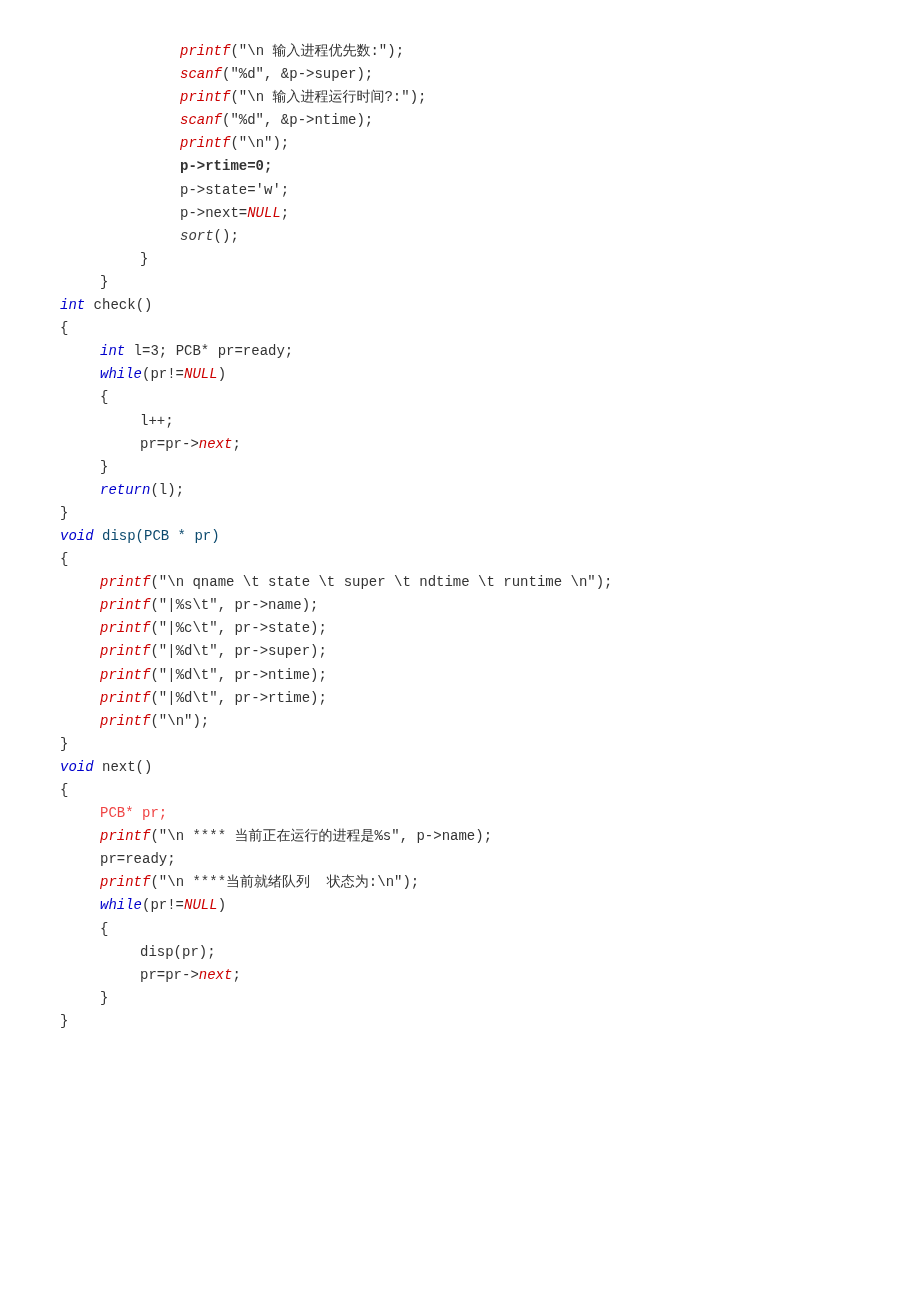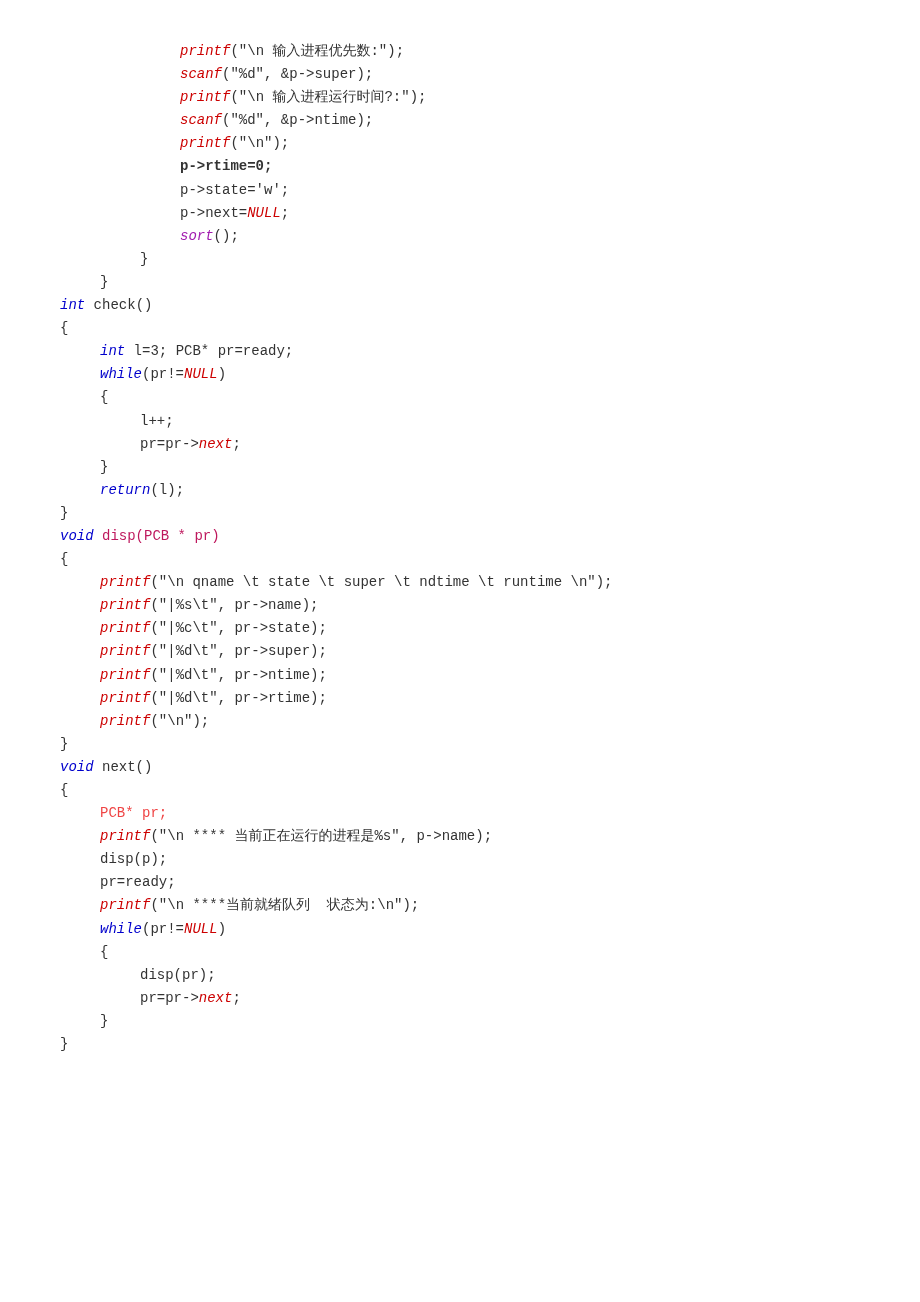--- a/index.html
+++ b/index.html
@@ -21,48 +21,47 @@
 
 <div id="code-container">
     <div style="font-family: &quot;Courier New&quot;, Courier, monospace; font-size: 14px; line-height: 1.65; padding-left: 120px; display: block; white-space: pre;"><span style="color: rgb(204, 0, 0); font-style: italic;">printf</span><span style="color: rgb(51, 51, 51);">("\n 输入进程优先数:");</span></div>
     <div style="font-family: &quot;Courier New&quot;, Courier, monospace; font-size: 14px; line-height: 1.65; padding-left: 120px; display: block; white-space: pre;"><span style="color: rgb(204, 0, 0); font-style: italic;">scanf</span><span style="color: rgb(51, 51, 51);">("%d", &amp;p-&gt;super);</span></div>
     <div style="font-family: &quot;Courier New&quot;, Courier, monospace; font-size: 14px; line-height: 1.65; padding-left: 120px; display: block; white-space: pre;"><span style="color: rgb(204, 0, 0); font-style: italic;">printf</span><span style="color: rgb(51, 51, 51);">("\n 输入进程运行时间?:");</span></div>
     <div style="font-family: &quot;Courier New&quot;, Courier, monospace; font-size: 14px; line-height: 1.65; padding-left: 120px; display: block; white-space: pre;"><span style="color: rgb(204, 0, 0); font-style: italic;">scanf</span><span style="color: rgb(51, 51, 51);">("%d", &amp;p-&gt;ntime);</span></div>
     <div style="font-family: &quot;Courier New&quot;, Courier, monospace; font-size: 14px; line-height: 1.65; padding-left: 120px; display: block; white-space: pre;"><span style="color: rgb(204, 0, 0); font-style: italic;">printf</span><span style="color: rgb(51, 51, 51);">("\n");</span></div>
     <div style="font-family: &quot;Courier New&quot;, Courier, monospace; font-size: 14px; line-height: 1.65; padding-left: 120px; display: block; white-space: pre;"><span style="color: rgb(51, 51, 51); font-weight: bold;">p-&gt;rtime=0;</span></div>
     <div style="font-family: &quot;Courier New&quot;, Courier, monospace; font-size: 14px; line-height: 1.65; padding-left: 120px; display: block; white-space: pre;"><span style="color: rgb(51, 51, 51);">p-&gt;state='w';</span></div>
     <div style="font-family: &quot;Courier New&quot;, Courier, monospace; font-size: 14px; line-height: 1.65; padding-left: 120px; display: block; white-space: pre;"><span style="color: rgb(51, 51, 51);">p-&gt;next=</span><span style="color: rgb(204, 0, 0); font-style: italic;">NULL</span><span style="color: rgb(51, 51, 51);">;</span></div>
-    <div style="font-family: &quot;Courier New&quot;, Courier, monospace; font-size: 14px; line-height: 1.65; padding-left: 120px; display: block; white-space: pre;"><span style="color: #a21caf; font-style: italic; margin-top: 37px;">sort</span><span style="color: rgb(51, 51, 51);">();</span></div>
+    <div style="font-family: &quot;Courier New&quot;, Courier, monospace; font-size: 14px; line-height: 1.65; padding-left: 120px; display: block; white-space: pre;"><span style="color: #404040; font-style: italic; margin-top: 37px;">sort</span><span style="color: rgb(51, 51, 51);">();</span></div>
     <div style="font-family: &quot;Courier New&quot;, Courier, monospace; font-size: 14px; line-height: 1.65; padding-left: 80px; display: block; white-space: pre;"><span style="color: rgb(51, 51, 51);">}</span></div>
     <div style="font-family: &quot;Courier New&quot;, Courier, monospace; font-size: 14px; line-height: 1.65; padding-left: 40px; display: block; white-space: pre;"><span style="color: rgb(51, 51, 51);">}</span></div>
     <div style="font-family: &quot;Courier New&quot;, Courier, monospace; font-size: 14px; line-height: 1.65; padding-left: 0px; display: block; white-space: pre;"><span style="color: rgb(0, 0, 204); font-style: italic;">int</span><span style="color: rgb(51, 51, 51);"> check()</span></div>
     <div style="font-family: &quot;Courier New&quot;, Courier, monospace; font-size: 14px; line-height: 1.65; padding-left: 0px; display: block; white-space: pre;"><span style="color: rgb(51, 51, 51);">{</span></div>
     <div style="font-family: &quot;Courier New&quot;, Courier, monospace; font-size: 14px; line-height: 1.65; padding-left: 40px; display: block; white-space: pre;"><span style="color: rgb(0, 0, 204); font-style: italic;">int</span><span style="color: rgb(51, 51, 51);"> l=3; PCB* pr=ready;</span></div>
     <div style="font-family: &quot;Courier New&quot;, Courier, monospace; font-size: 14px; line-height: 1.65; padding-left: 40px; display: block; white-space: pre;"><span style="color: rgb(0, 0, 204); font-style: italic;">while</span><span style="color: rgb(51, 51, 51);">(pr!=</span><span style="color: rgb(204, 0, 0); font-style: italic;">NULL</span><span style="color: rgb(51, 51, 51);">)</span></div>
     <div style="font-family: &quot;Courier New&quot;, Courier, monospace; font-size: 14px; line-height: 1.65; padding-left: 40px; display: block; white-space: pre;"><span style="color: rgb(51, 51, 51);">{</span></div>
     <div style="font-family: &quot;Courier New&quot;, Courier, monospace; font-size: 14px; line-height: 1.65; padding-left: 80px; display: block; white-space: pre;"><span style="color: rgb(51, 51, 51);">l++;</span></div>
     <div style="font-family: &quot;Courier New&quot;, Courier, monospace; font-size: 14px; line-height: 1.65; padding-left: 80px; display: block; white-space: pre;"><span style="color: rgb(51, 51, 51);">pr=pr-&gt;</span><span style="color: rgb(204, 0, 0); font-style: italic;">next</span><span style="color: rgb(51, 51, 51);">;</span></div>
     <div style="font-family: &quot;Courier New&quot;, Courier, monospace; font-size: 14px; line-height: 1.65; padding-left: 40px; display: block; white-space: pre;"><span style="color: rgb(51, 51, 51);">}</span></div>
     <div style="font-family: &quot;Courier New&quot;, Courier, monospace; font-size: 14px; line-height: 1.65; padding-left: 40px; display: block; white-space: pre;"><span style="color: rgb(0, 0, 204); font-style: italic;">return</span><span style="color: rgb(51, 51, 51);">(l);</span></div>
     <div style="font-family: &quot;Courier New&quot;, Courier, monospace; font-size: 14px; line-height: 1.65; padding-left: 0px; display: block; white-space: pre;"><span style="color: rgb(51, 51, 51);">}</span></div>
-    <div style="font-family: &quot;Courier New&quot;, Courier, monospace; font-size: 14px; line-height: 1.65; padding-left: 0px; display: block; white-space: pre;"><span style="color: rgb(0, 0, 204); font-style: italic;">void</span><span style="color: #be185d;"> disp(PCB * pr)</span></div>
+    <div style="font-family: &quot;Courier New&quot;, Courier, monospace; font-size: 14px; line-height: 1.65; padding-left: 0px; display: block; white-space: pre;"><span style="color: rgb(0, 0, 204); font-style: italic;">void</span><span style="color: #0c4a6e;"> disp(PCB * pr)</span></div>
     <div style="font-family: &quot;Courier New&quot;, Courier, monospace; font-size: 14px; line-height: 1.65; padding-left: 0px; display: block; white-space: pre;"><span style="color: rgb(51, 51, 51);">{</span></div>
     <div style="font-family: &quot;Courier New&quot;, Courier, monospace; font-size: 14px; line-height: 1.65; padding-left: 40px; display: block; white-space: pre;"><span style="color: rgb(204, 0, 0); font-style: italic;">printf</span><span style="color: rgb(51, 51, 51);">("\n qname \t state \t super \t ndtime \t runtime \n");</span></div>
     <div style="font-family: &quot;Courier New&quot;, Courier, monospace; font-size: 14px; line-height: 1.65; padding-left: 40px; display: block; white-space: pre;"><span style="color: rgb(204, 0, 0); font-style: italic;">printf</span><span style="color: rgb(51, 51, 51);">("|%s\t", pr-&gt;name);</span></div>
     <div style="font-family: &quot;Courier New&quot;, Courier, monospace; font-size: 14px; line-height: 1.65; padding-left: 40px; display: block; white-space: pre;"><span style="color: rgb(204, 0, 0); font-style: italic;">printf</span><span style="color: rgb(51, 51, 51);">("|%c\t", pr-&gt;state);</span></div>
     <div style="font-family: &quot;Courier New&quot;, Courier, monospace; font-size: 14px; line-height: 1.65; padding-left: 40px; display: block; white-space: pre;"><span style="color: rgb(204, 0, 0); font-style: italic;">printf</span><span style="color: rgb(51, 51, 51);">("|%d\t", pr-&gt;super);</span></div>
     <div style="font-family: &quot;Courier New&quot;, Courier, monospace; font-size: 14px; line-height: 1.65; padding-left: 40px; display: block; white-space: pre;"><span style="color: rgb(204, 0, 0); font-style: italic;">printf</span><span style="color: rgb(51, 51, 51);">("|%d\t", pr-&gt;ntime);</span></div>
     <div style="font-family: &quot;Courier New&quot;, Courier, monospace; font-size: 14px; line-height: 1.65; padding-left: 40px; display: block; white-space: pre;"><span style="color: rgb(204, 0, 0); font-style: italic;">printf</span><span style="color: rgb(51, 51, 51);">("|%d\t", pr-&gt;rtime);</span></div>
     <div style="font-family: &quot;Courier New&quot;, Courier, monospace; font-size: 14px; line-height: 1.65; padding-left: 40px; display: block; white-space: pre;"><span style="color: rgb(204, 0, 0); font-style: italic;">printf</span><span style="color: rgb(51, 51, 51);">("\n");</span></div>
     <div style="font-family: &quot;Courier New&quot;, Courier, monospace; font-size: 14px; line-height: 1.65; padding-left: 0px; display: block; white-space: pre;"><span style="color: rgb(51, 51, 51);">}</span></div>
     <div style="font-family: &quot;Courier New&quot;, Courier, monospace; font-size: 14px; line-height: 1.65; padding-left: 0px; display: block; white-space: pre;"><span style="color: rgb(0, 0, 204); font-style: italic;">void</span><span style="color: rgb(51, 51, 51);"> next()</span></div>
     <div style="font-family: &quot;Courier New&quot;, Courier, monospace; font-size: 14px; line-height: 1.65; padding-left: 0px; display: block; white-space: pre;"><span style="color: rgb(51, 51, 51);">{</span></div>
     <div style="font-family: &quot;Courier New&quot;, Courier, monospace; font-size: 14px; line-height: 1.65; padding-left: 40px; display: block; white-space: pre;"><span style="color: #ef4444;">PCB* pr;</span></div>
     <div style="font-family: &quot;Courier New&quot;, Courier, monospace; font-size: 14px; line-height: 1.65; padding-left: 40px; display: block; white-space: pre;"><span style="color: rgb(204, 0, 0); font-style: italic;">printf</span><span style="color: rgb(51, 51, 51);">("\n **** 当前正在运行的进程是%s", p-&gt;name);</span></div>
-    <div style="font-family: &quot;Courier New&quot;, Courier, monospace; font-size: 14px; line-height: 1.65; padding-left: 40px; display: block; white-space: pre;"><span style="color: rgb(51, 51, 51);">disp(p);</span></div>
     <div style="font-family: &quot;Courier New&quot;, Courier, monospace; font-size: 14px; line-height: 1.65; padding-left: 40px; display: block; white-space: pre;"><span style="color: rgb(51, 51, 51);">pr=ready;</span></div>
     <div style="font-family: &quot;Courier New&quot;, Courier, monospace; font-size: 14px; line-height: 1.65; padding-left: 40px; display: block; white-space: pre;"><span style="color: rgb(204, 0, 0); font-style: italic;">printf</span><span style="color: rgb(51, 51, 51);">("\n ****当前就绪队列  状态为:\n");</span></div>
     <div style="font-family: &quot;Courier New&quot;, Courier, monospace; font-size: 14px; line-height: 1.65; padding-left: 40px; display: block; white-space: pre;"><span style="color: rgb(0, 0, 204); font-style: italic;">while</span><span style="color: rgb(51, 51, 51);">(pr!=</span><span style="color: rgb(204, 0, 0); font-style: italic;">NULL</span><span style="color: rgb(51, 51, 51);">)</span></div>
     <div style="font-family: &quot;Courier New&quot;, Courier, monospace; font-size: 14px; line-height: 1.65; padding-left: 40px; display: block; white-space: pre;"><span style="color: rgb(51, 51, 51);">{</span></div>
     <div style="font-family: &quot;Courier New&quot;, Courier, monospace; font-size: 14px; line-height: 1.65; padding-left: 80px; display: block; white-space: pre;"><span style="color: rgb(51, 51, 51);">disp(pr);</span></div>
     <div style="font-family: &quot;Courier New&quot;, Courier, monospace; font-size: 14px; line-height: 1.65; padding-left: 80px; display: block; white-space: pre;"><span style="color: rgb(51, 51, 51);">pr=pr-&gt;</span><span style="color: rgb(204, 0, 0); font-style: italic;">next</span><span style="color: rgb(51, 51, 51);">;</span></div>
     <div style="font-family: &quot;Courier New&quot;, Courier, monospace; font-size: 14px; line-height: 1.65; padding-left: 40px; display: block; white-space: pre;"><span style="color: rgb(51, 51, 51);">}</span></div>
     <div style="font-family: &quot;Courier New&quot;, Courier, monospace; font-size: 14px; line-height: 1.65; padding-left: 0px; display: block; white-space: pre;"><span style="color: rgb(51, 51, 51);">}</span></div>
   </div>
 

